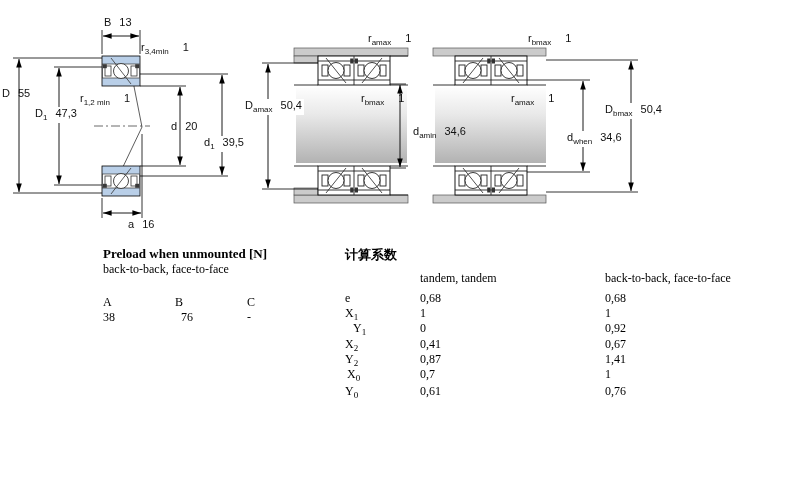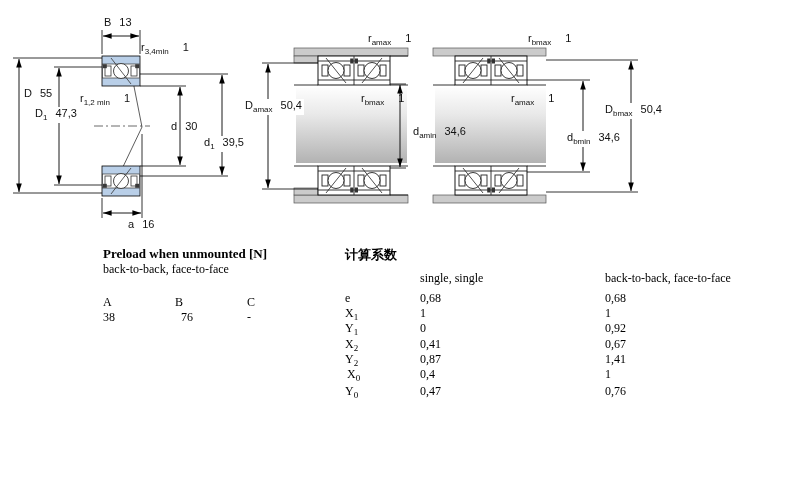--- a/index.html
+++ b/index.html
@@ -167,75 +167,75 @@
       <rect x="487.2" y="187.5" width="3.2" height="5" fill="#333" stroke="none"></rect>
       <rect x="491.8" y="187.5" width="3.2" height="5" fill="#333" stroke="none"></rect>
       <line x1="463" y1="168" x2="483" y2="193" stroke-width="0.8"></line>
       <line x1="499" y1="193" x2="519" y2="168" stroke-width="0.8"></line>
     </g>
   </g>
 </svg>
 
 <div class="dim" style="left:104px;top:17px"><span>B</span><sub></sub><span class="lv">13</span></div>
 <div class="dim gap-lg" style="left:141px;top:42px"><span>r</span><sub>3,4min</sub><span class="lv">1</span></div>
-<div class="dim" style="left:24px;top:88px"><span>D</span><sub></sub><span class="lv">55</span></div>
+<div class="dim" style="left:2px;top:88px"><span>D</span><sub></sub><span class="lv">55</span></div>
 <div class="dim bgw" style="left:33px;top:107px"><span>D</span><sub>1</sub><span class="lv">47,3</span></div>
 <div class="dim gap-lg" style="left:80px;top:93px"><span>r</span><sub>1,2 min</sub><span class="lv">1</span></div>
-<div class="dim" style="left:171px;top:121px"><span>d</span><sub></sub><span class="lv">30</span></div>
+<div class="dim" style="left:171px;top:121px"><span>d</span><sub></sub><span class="lv">20</span></div>
 <div class="dim bgw" style="left:202px;top:136px"><span>d</span><sub>1</sub><span class="lv">39,5</span></div>
 <div class="dim" style="left:128px;top:219px"><span>a</span><sub></sub><span class="lv">16</span></div>
 
 <div class="dim gap-lg" style="left:368px;top:33px"><span>r</span><sub>amax</sub><span class="lv">1</span></div>
 <div class="dim bgw gap-md" style="left:243px;top:99px"><span>D</span><sub>amax</sub><span class="lv">50,4</span></div>
 <div class="dim gap-lg" style="left:361px;top:93px"><span>r</span><sub>bmax</sub><span class="lv">1</span></div>
 <div class="dim gap-md" style="left:413px;top:126px"><span>d</span><sub>amin</sub><span class="lv">34,6</span></div>
 
 <div class="dim gap-lg" style="left:528px;top:33px"><span>r</span><sub>bmax</sub><span class="lv">1</span></div>
 <div class="dim gap-lg" style="left:511px;top:93px"><span>r</span><sub>amax</sub><span class="lv">1</span></div>
-<div class="dim bgw gap-md" style="left:565px;top:131px"><span>d</span><sub>bmin</sub><span class="lv">34,6</span></div>
+<div class="dim bgw gap-md" style="left:565px;top:131px"><span>d</span><sub>when</sub><span class="lv">34,6</span></div>
 <div class="dim bgw gap-md" style="left:603px;top:103px"><span>D</span><sub>bmax</sub><span class="lv">50,4</span></div>
 
 <div class="tbl" style="left:103px;top:246px;width:230px;height:90px">
   <div class="t">Preload when unmounted [N]</div>
   <div class="cell" style="left:0;top:17px">back-to-back, face-to-face</div>
   <span class="cell" style="left:0;top:50px">A</span>
   <span class="cell" style="left:72px;top:50px">B</span>
   <span class="cell" style="left:144px;top:50px">C</span>
   <span class="cell" style="left:0;top:65px">38</span>
   <span class="cell" style="left:78px;top:65px">76</span>
   <span class="cell" style="left:144px;top:65px">-</span>
 </div>
 
 <div class="tbl" style="left:345px;top:246px;width:450px;height:165px">
   <div class="t">计算系数</div>
-  <span class="cell" style="left:75px;top:26px">single, single</span>
+  <span class="cell" style="left:75px;top:26px">tandem, tandem</span>
   <span class="cell" style="left:260px;top:26px">back-to-back, face-to-face</span>
 
   <span class="cell" style="left:0;top:46px"><span>e</span><sub></sub></span>
   <span class="cell" style="left:75px;top:46px">0,68</span>
   <span class="cell" style="left:260px;top:46px">0,68</span>
 
   <span class="cell" style="left:0;top:61px"><span>X</span><sub>1</sub></span>
   <span class="cell" style="left:75px;top:61px">1</span>
   <span class="cell" style="left:260px;top:61px">1</span>
 
-  <span class="cell" style="left:0;top:76px"><span>Y</span><sub>1</sub></span>
+  <span class="cell" style="left:8px;top:76px"><span>Y</span><sub>1</sub></span>
   <span class="cell" style="left:75px;top:76px">0</span>
   <span class="cell" style="left:260px;top:76px">0,92</span>
 
   <span class="cell" style="left:0;top:92px"><span>X</span><sub>2</sub></span>
   <span class="cell" style="left:75px;top:92px">0,41</span>
   <span class="cell" style="left:260px;top:92px">0,67</span>
 
   <span class="cell" style="left:0;top:107px"><span>Y</span><sub>2</sub></span>
   <span class="cell" style="left:75px;top:107px">0,87</span>
   <span class="cell" style="left:260px;top:107px">1,41</span>
 
   <span class="cell" style="left:2px;top:122px"><span>X</span><sub>0</sub></span>
-  <span class="cell" style="left:75px;top:122px">0,4</span>
+  <span class="cell" style="left:75px;top:122px">0,7</span>
   <span class="cell" style="left:260px;top:122px">1</span>
 
   <span class="cell" style="left:0;top:139px"><span>Y</span><sub>0</sub></span>
-  <span class="cell" style="left:75px;top:139px">0,47</span>
+  <span class="cell" style="left:75px;top:139px">0,61</span>
   <span class="cell" style="left:260px;top:139px">0,76</span>
 </div>
 
 </div>
 
 </body></html>

